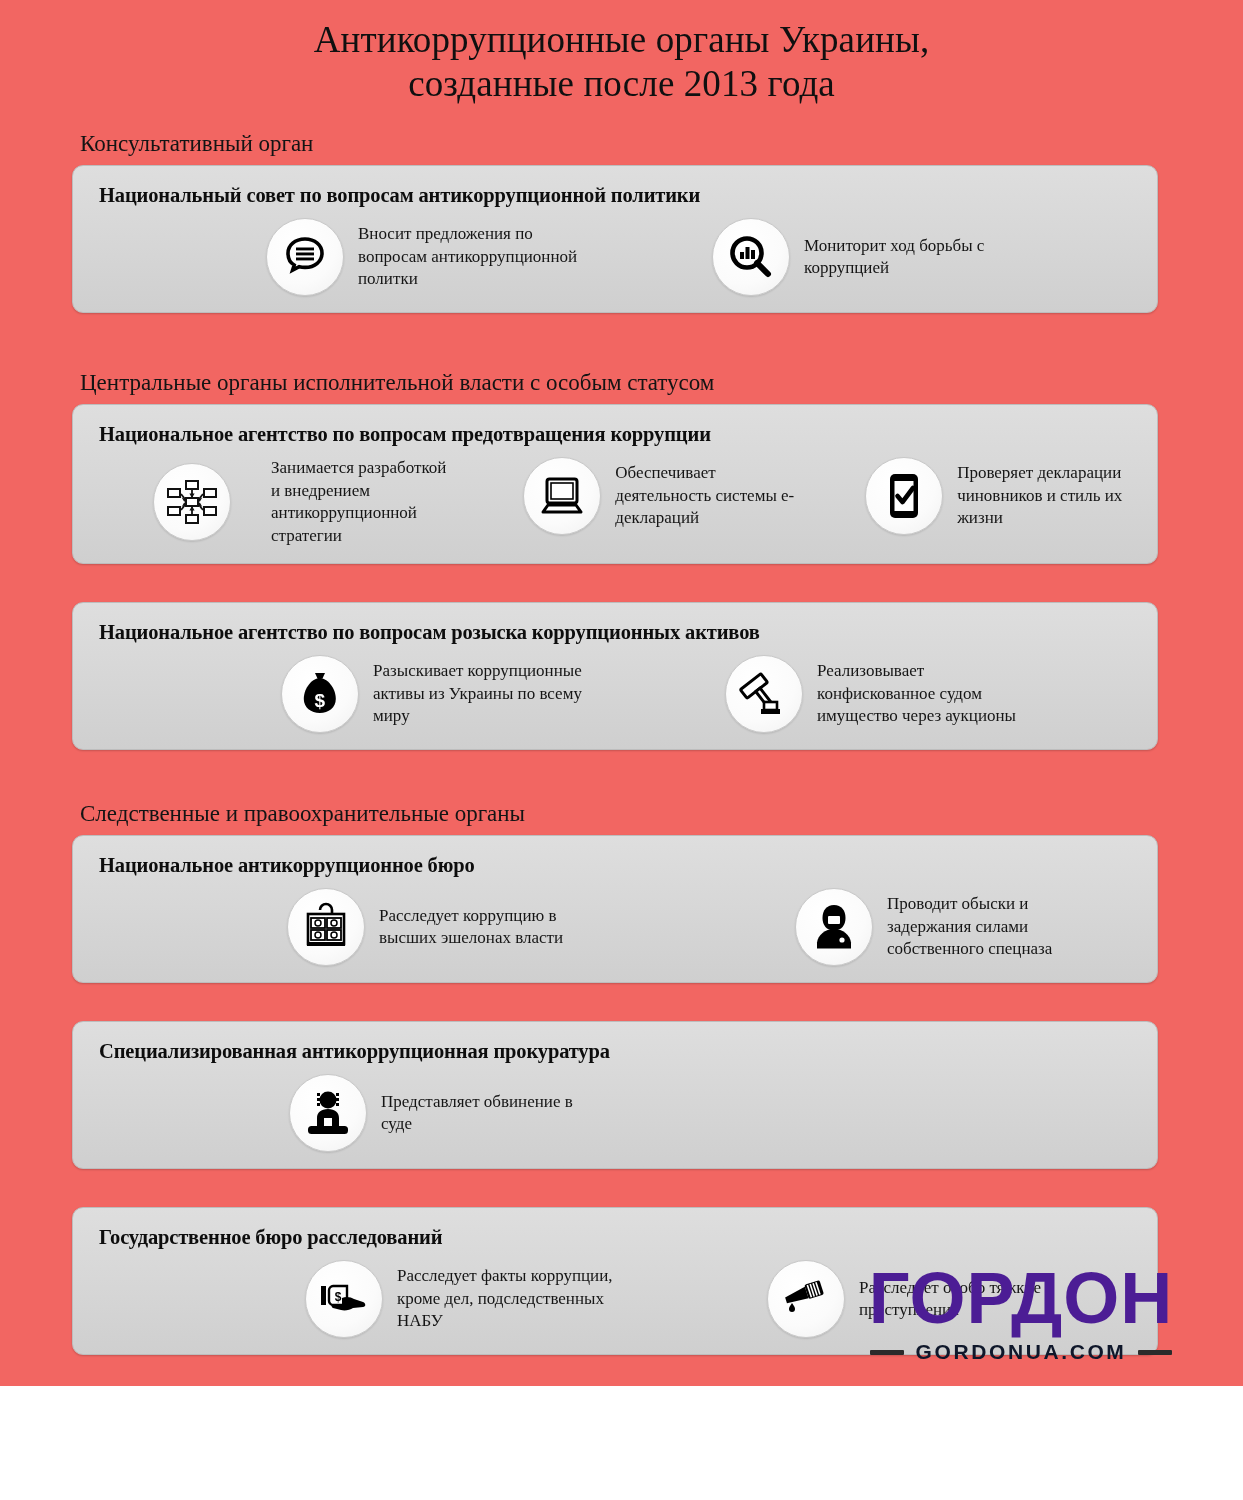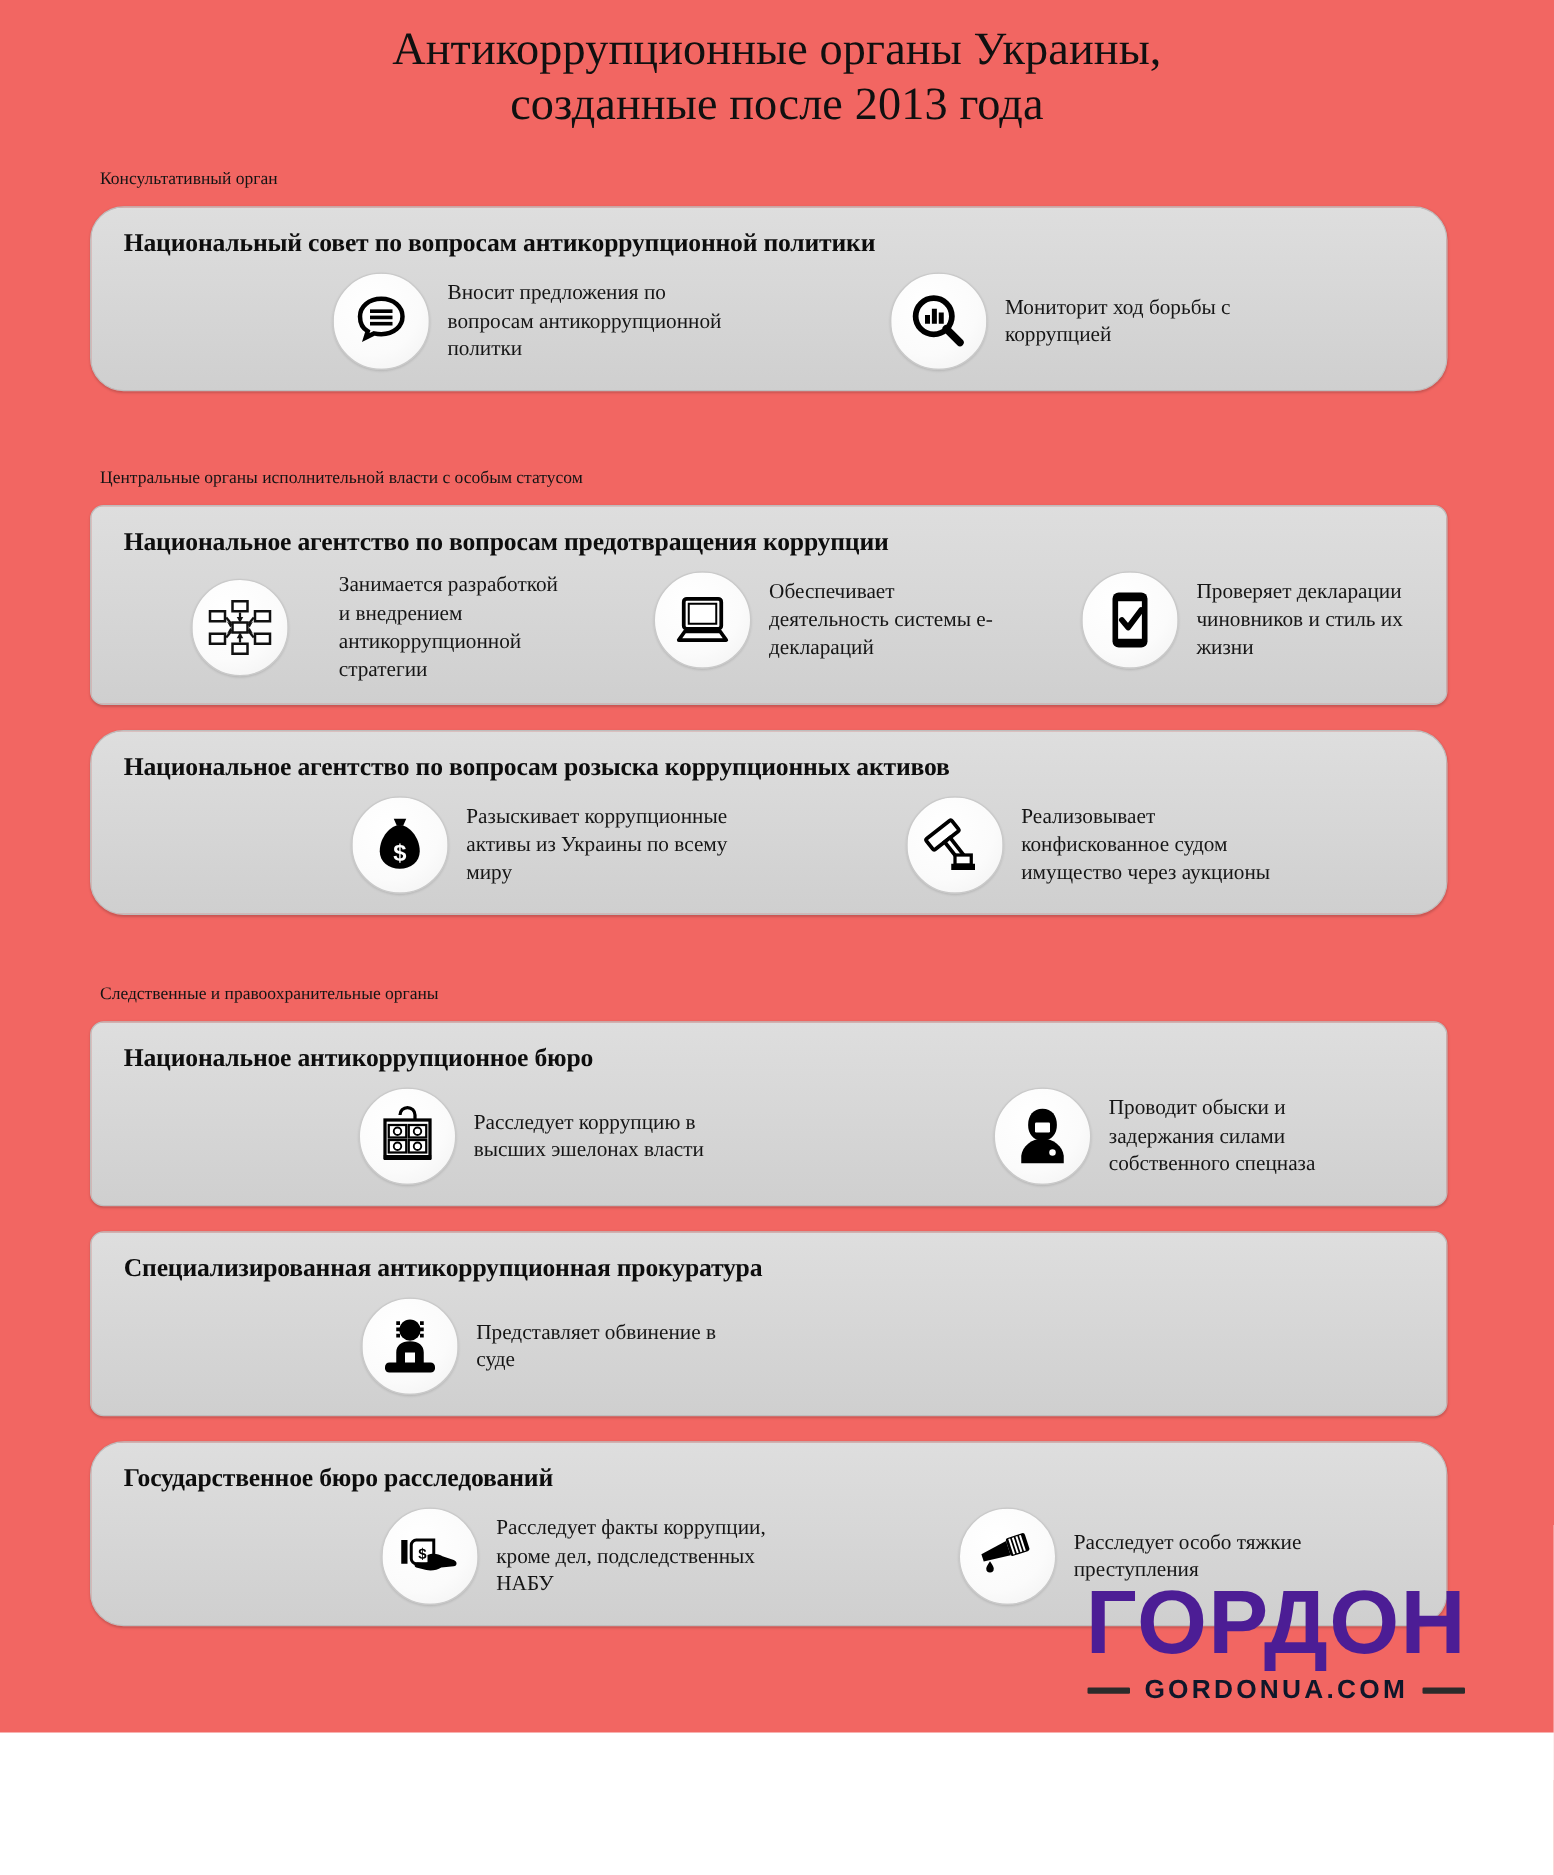--- a/index.html
+++ b/index.html
@@ -39,42 +39,42 @@
     line-height: 44px;
     font-weight: 400;
     color: #101010;
     font-family: "Liberation Serif", "DejaVu Serif", serif;
     letter-spacing: 0.1px;
   }
   .title .line { display: block; }
 
   
   .group-label {
-    font-size: 14px;
+    font-size: 23px;
     line-height: 24px;
     color: #141414;
     padding: 0 0 9px 8px;
     font-family: "Liberation Serif", "DejaVu Serif", serif;
   }
 
   .group { padding-left: 72px; padding-right: 85px; }
   .group.gap-a { margin-top: 26px; }
   .group.gap-b { margin-top: 58px; }
   .group.gap-c { margin-top: 52px; }
 
   
   .card {
     background: linear-gradient(180deg, #dedede 0%, #d6d6d6 55%, #cfcfcf 100%);
     border-radius: 11px;
     border: 1px solid #bdbdbd;
     box-shadow: 0 1px 2px rgba(0,0,0,0.18);
     padding: 14px 18px 16px 18px;
-    margin-bottom: 20px;
-  }
-  .card:last-child { margin-bottom: 0; border-radius: 27px; }
+    margin-bottom: 38px;
+  }
+  .card:last-child { margin-bottom: 0; }
 
   .card-title {
     font-family: "Liberation Serif", "DejaVu Serif", serif;
     font-weight: bold;
     font-size: 20.5px;
     line-height: 26px;
     color: #0d0d0d;
     padding: 2px 0 2px 8px;
     letter-spacing: -0.15px;
   }

